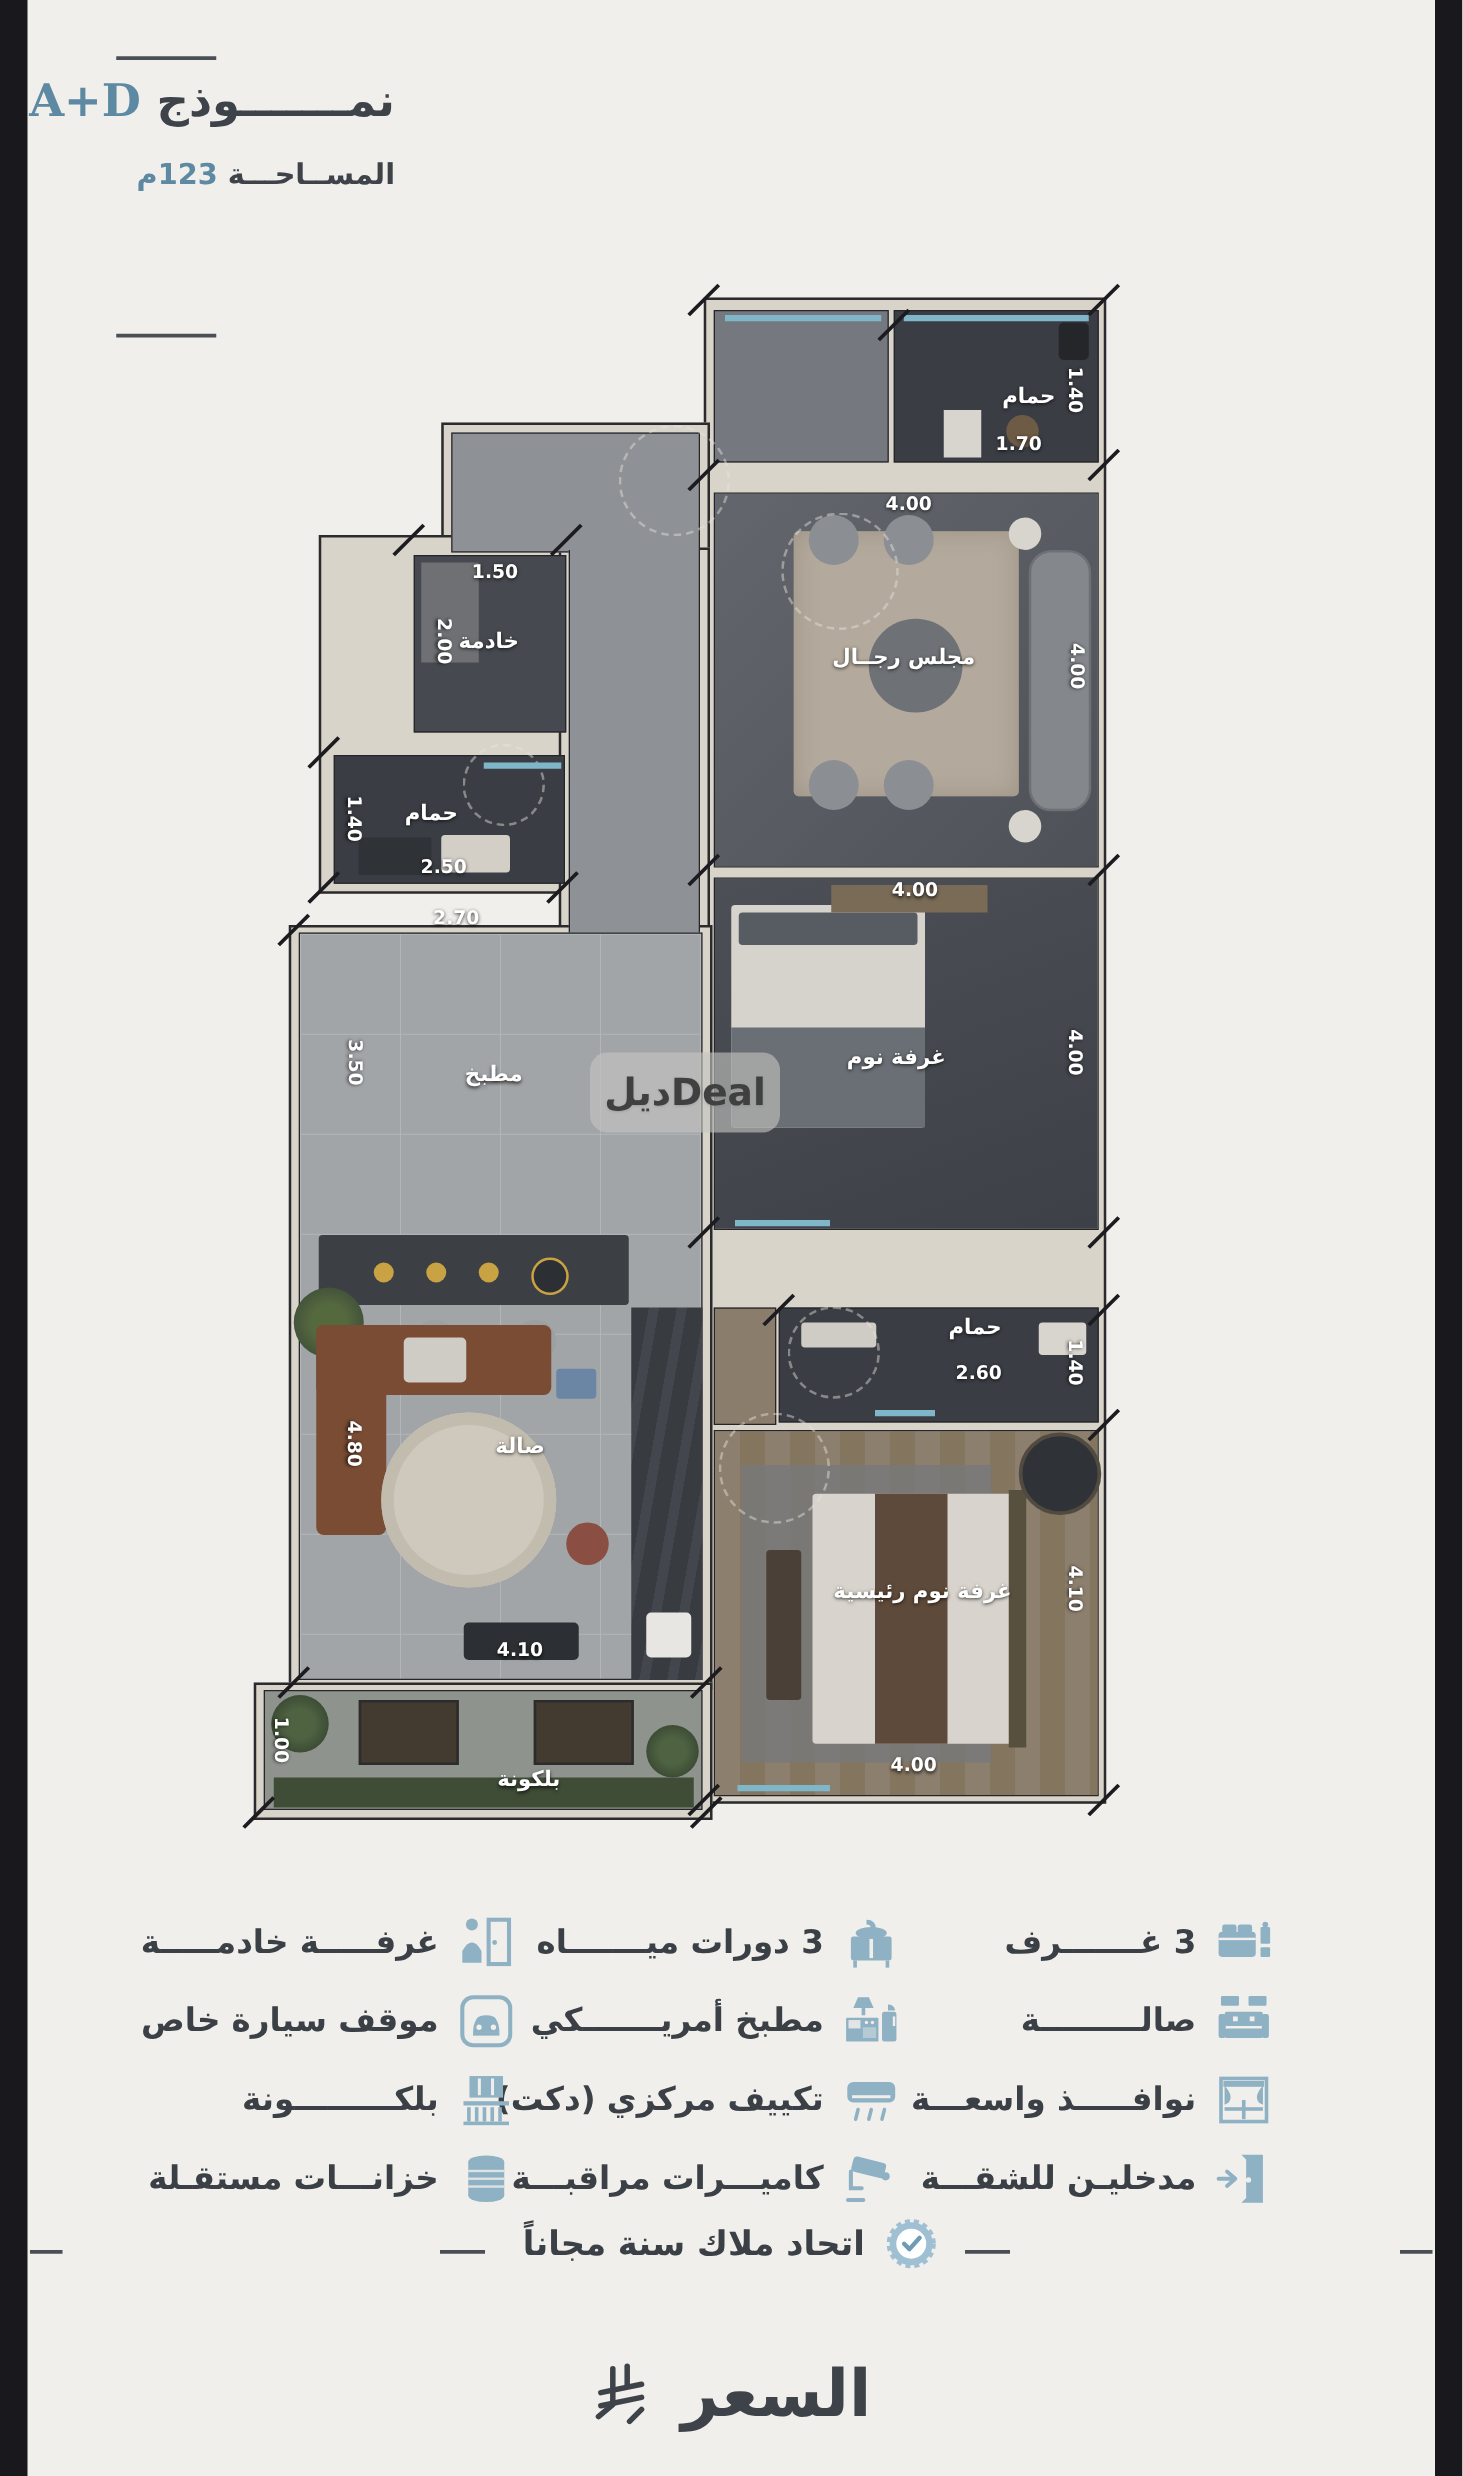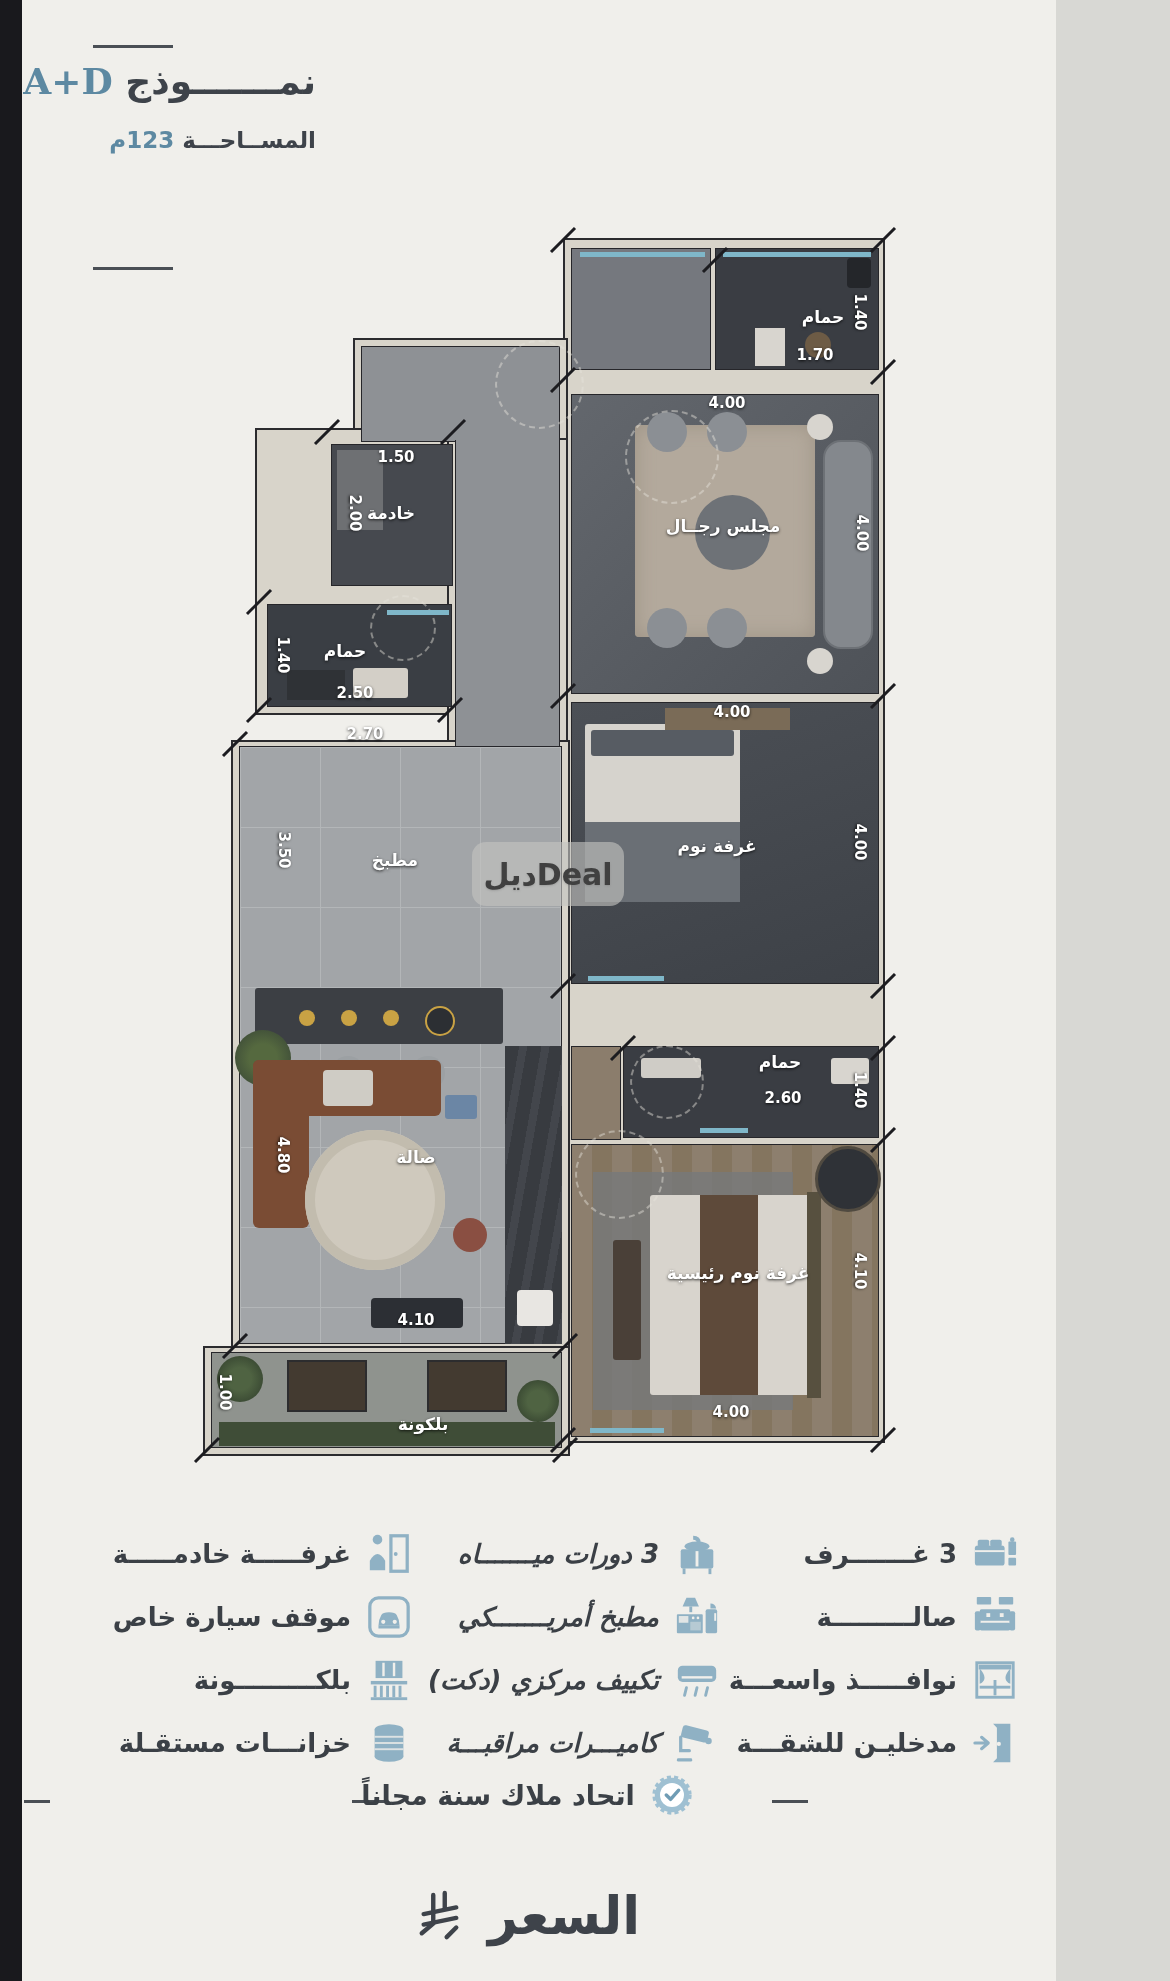--- a/index.html
+++ b/index.html
@@ -1,16 +1,16 @@
 <!DOCTYPE html>
 <html lang="ar"><head>
 <meta charset="utf-8">
 <style>
   html,body{margin:0;padding:0;background:#d8d8d4;}
-  #page{position:relative;width:1056px;height:1981px;background:#f0efeb;overflow:hidden;
+  #page{position:relative;width:1170px;height:1981px;background:#f0efeb;overflow:hidden;
         font-family:"DejaVu Sans",sans-serif;}
   .edge-strip{position:absolute;top:0;width:22px;height:1981px;background:#19191d;}
   
   .title-block{position:absolute;left:58px;top:52px;width:258px;direction:rtl;text-align:right;color:#3e434a;}
   .title-line{font-weight:bold;white-space:nowrap;}
   .t1{font-size:36px;line-height:58px;}
   .t2{font-size:33px;line-height:58px;}
   .t3{font-size:23px;line-height:58px;}
   .blue{color:#5d89a2;}
   .hr-small{position:absolute;width:80px;height:3px;background:#4a4f55;}
@@ -264,21 +264,21 @@
     <div class="fitem">
       <svg class="ficon" viewBox="0 0 48 48" fill="#8fb1c4">
         <path d="M22 4 h18 v40 h-18 l4 -4 v-32 z"></path>
         <circle cx="28" cy="25" r="2.2" fill="#f0efeb"></circle>
         <path d="M3 24 h12 M10 18 l7 6 -7 6" fill="none" stroke="#8fb1c4" stroke-width="3.2" stroke-linecap="round" stroke-linejoin="round"></path>
       </svg>
       <span class="flabel">مدخليـن للشقـــة</span>
     </div>
   </div>
 
-  <div class="fcol" style="left:420px;top:1522px;font-style:italic;">
+  <div class="fcol" style="left:420px;top:1522px;">
     <div class="fitem">
       <svg class="ficon" viewBox="0 0 48 48" fill="#8fb1c4">
         <path d="M20 5 q8 0 8 8 h-4 q0 -4 -4 -4 z"></path>
         <ellipse cx="24" cy="16" rx="13" ry="5"></ellipse>
         <rect x="7" y="19" width="34" height="20" rx="2"></rect>
         <rect x="22.5" y="21" width="3" height="16" fill="#f0efeb"></rect>
         <rect x="9" y="39" width="3" height="6"></rect>
           <rect x="36" y="39" width="3" height="6"></rect>
       </svg>
       <span class="flabel">3 دورات ميـــــــاه</span>

